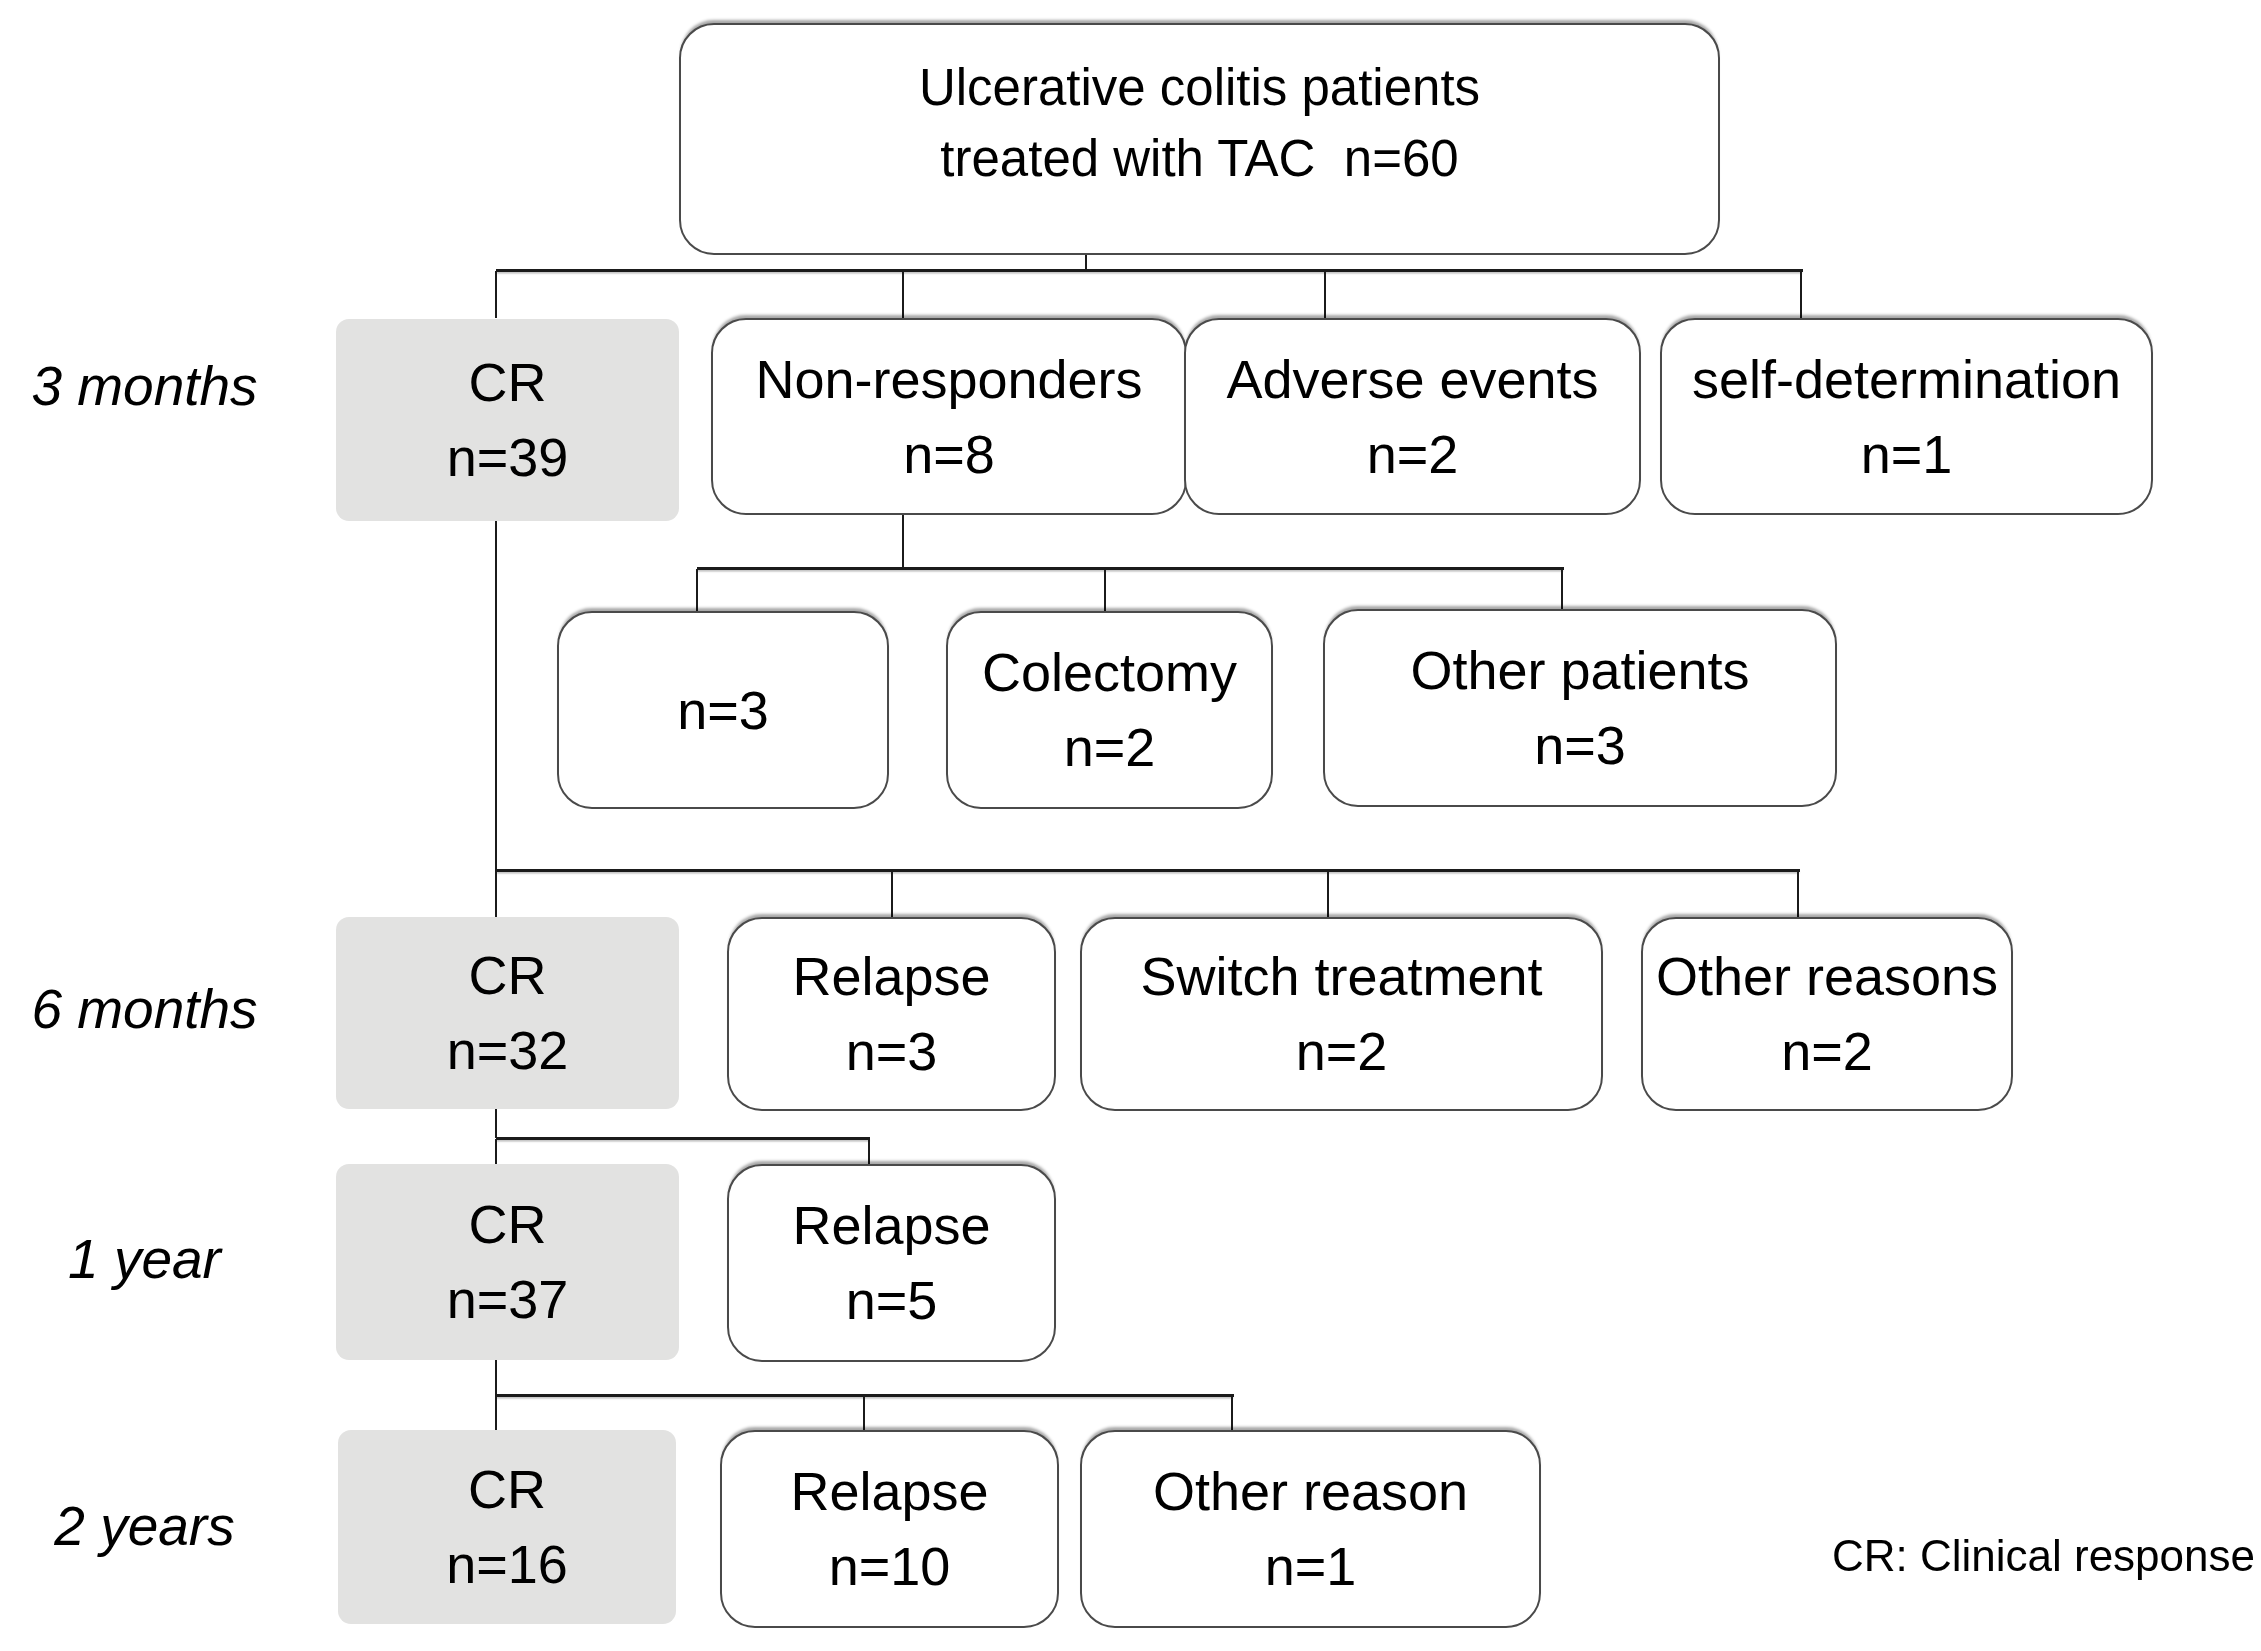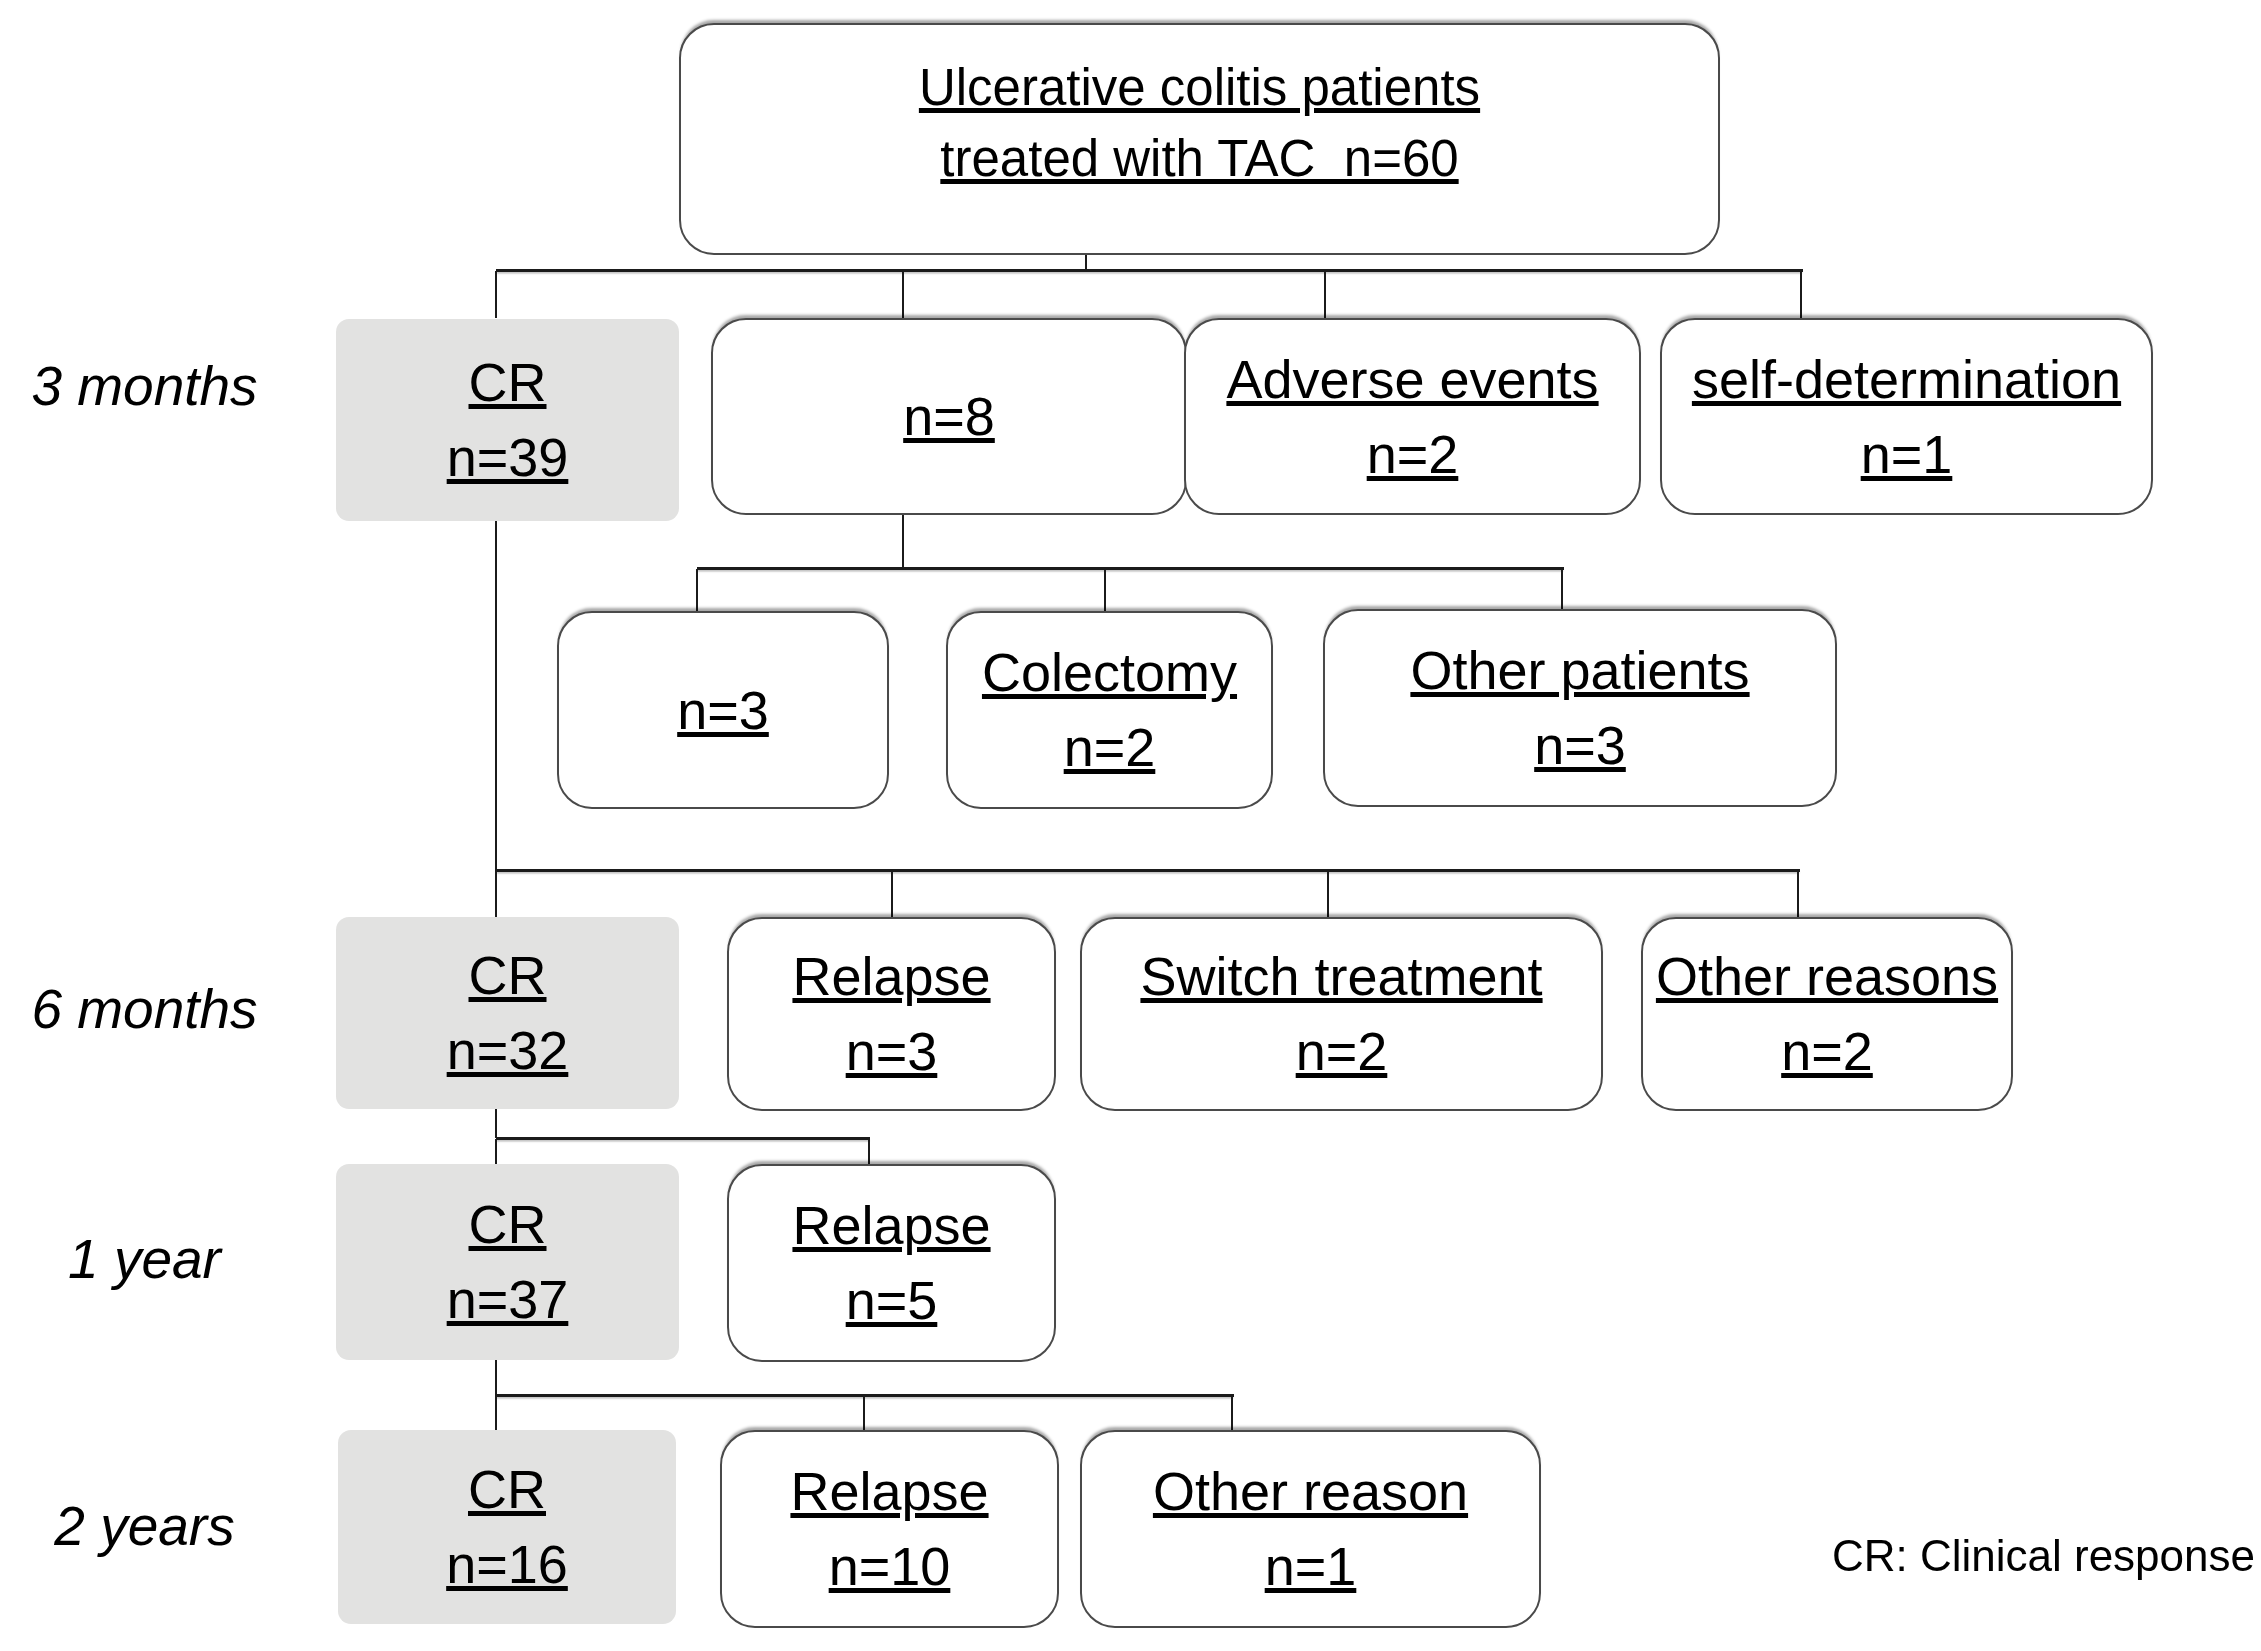--- a/index.html
+++ b/index.html
@@ -18,21 +18,20 @@
     border:2.3px solid #4a4a4a;
     border-radius:35px;
     display:flex;
     flex-direction:column;
     align-items:center;
     justify-content:center;
     font-size:54px;
     line-height:1.38;
     text-align:left;
     box-shadow:0 -4.6px 3px -2.3px rgba(0,0,0,0.35);
-    text-decoration:underline;
   }
   .box .bl{white-space:pre;}
   .box.hl{
     background:#e2e2e1;
     border:none;
     box-shadow:none;
     border-radius:13px;
   }
   .title-box{font-size:51px;padding-bottom:32px;line-height:1.4;}
   .lh{position:absolute;height:3px;background:#1b1b1b;box-shadow:0 2.3px 1.5px -0.8px rgba(0,0,0,0.3);}
@@ -96,20 +95,21 @@
     <span class="bl">treated with TAC  n=60</span>
   </div>
 
   <div class="time-label" style="left:15px;top:348px;width:259px">3 months</div>
 
   <div class="box hl" style="left:336px;top:319px;width:343px;height:202px">
     <span class="bl">CR</span>
     <span class="bl">n=39</span>
   </div>
   <div class="box" style="left:711px;top:318px;width:472px;height:193px">
+    <span class="bl">Non-responders</span>
     <span class="bl">n=8</span>
   </div>
   <div class="box" style="left:1184px;top:318px;width:453px;height:193px">
     <span class="bl">Adverse events</span>
     <span class="bl">n=2</span>
   </div>
   <div class="box" style="left:1660px;top:318px;width:489px;height:193px">
     <span class="bl">self-determination</span>
     <span class="bl">n=1</span>
   </div>

